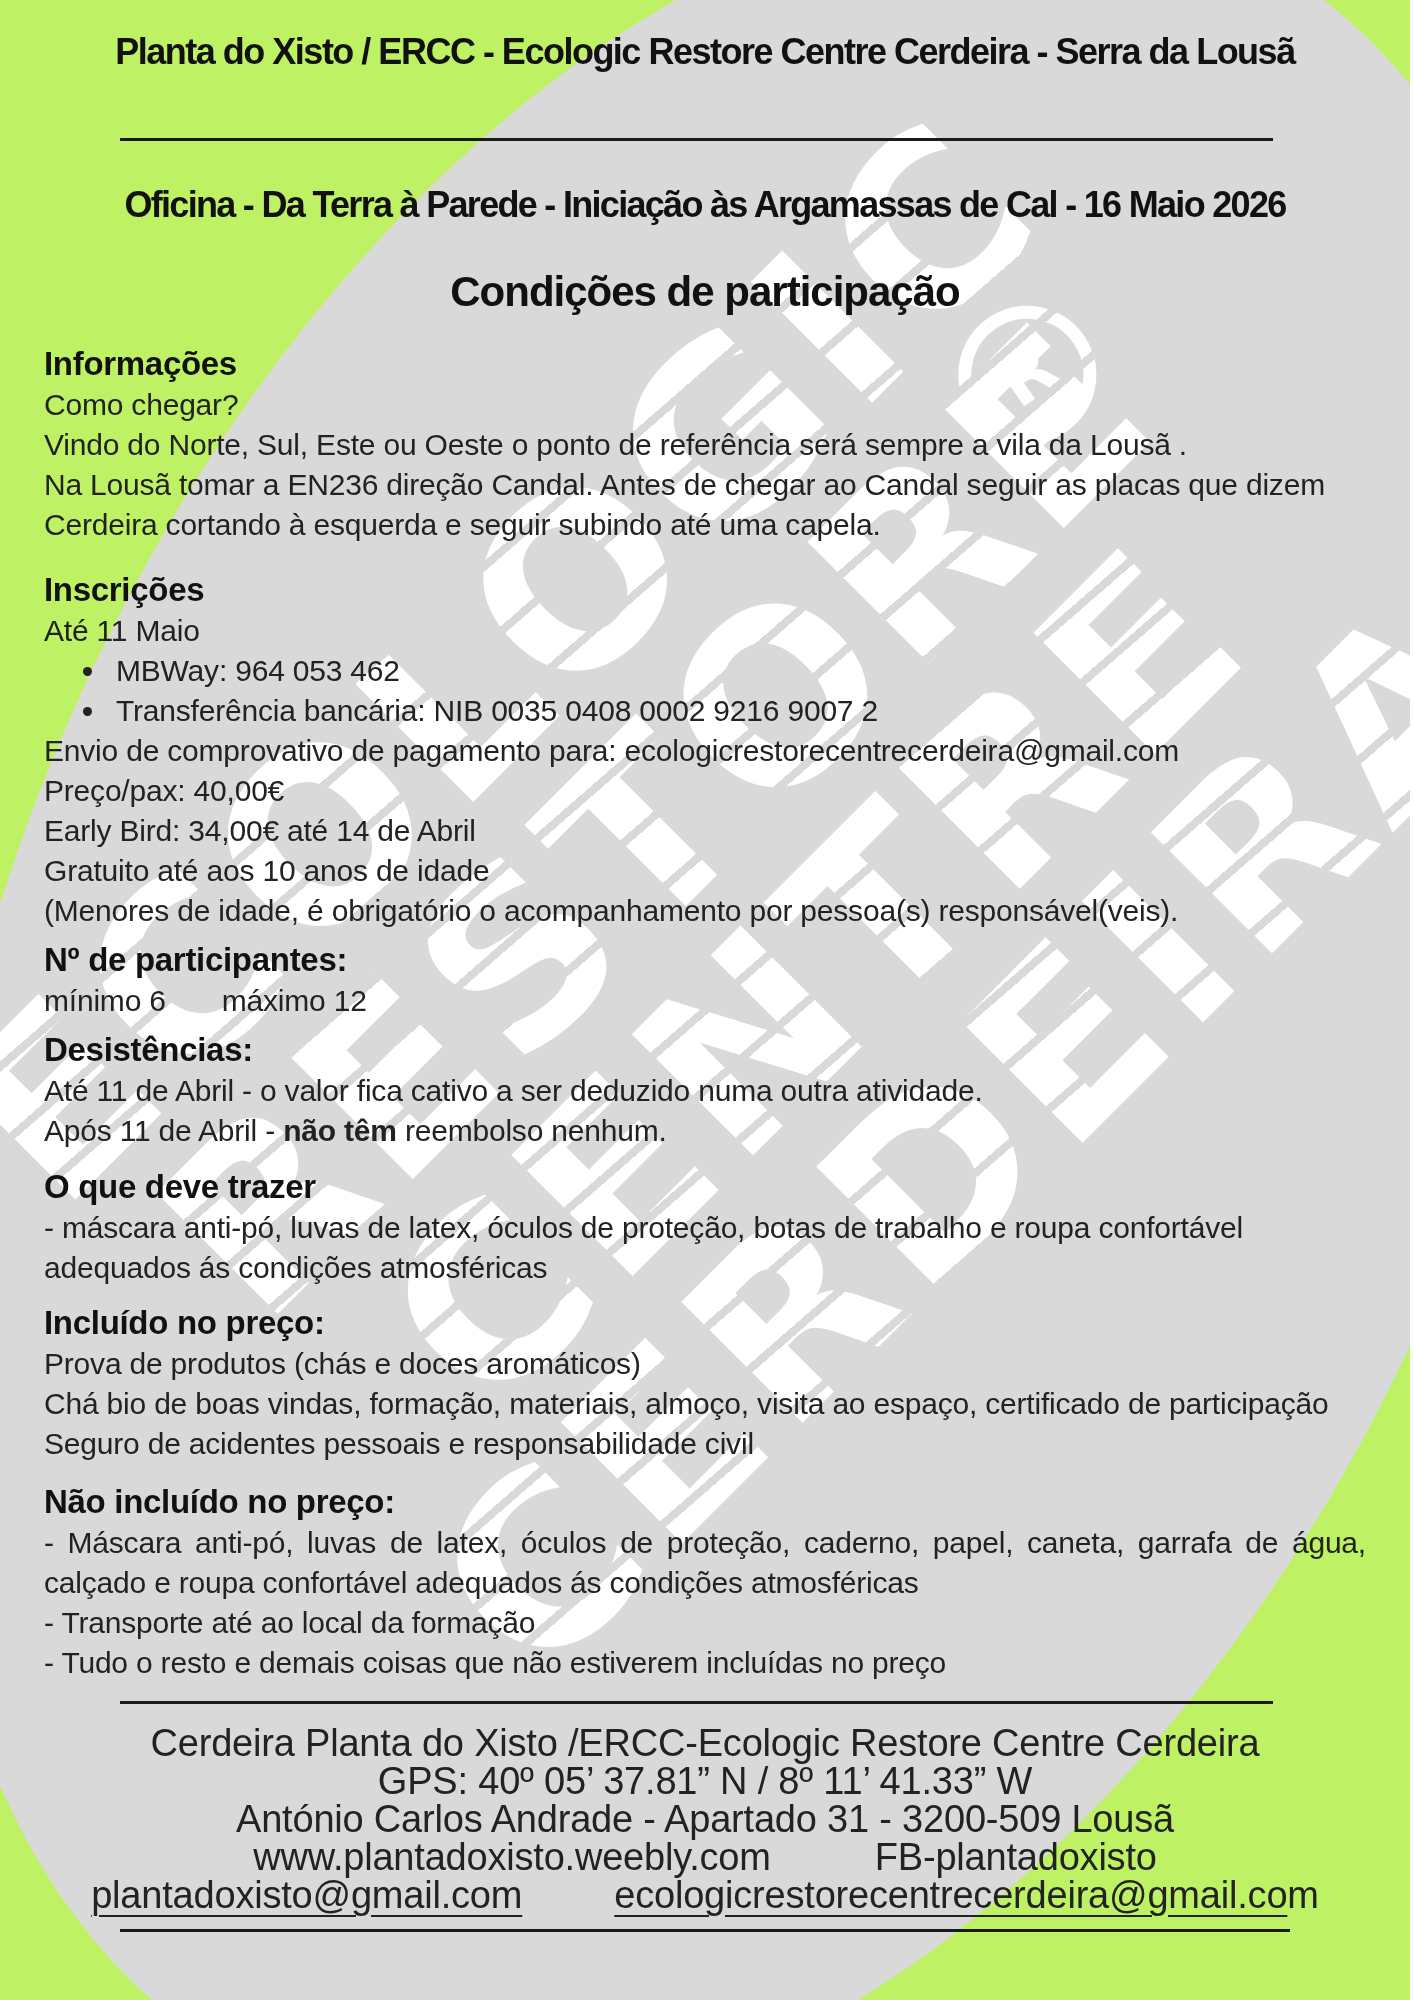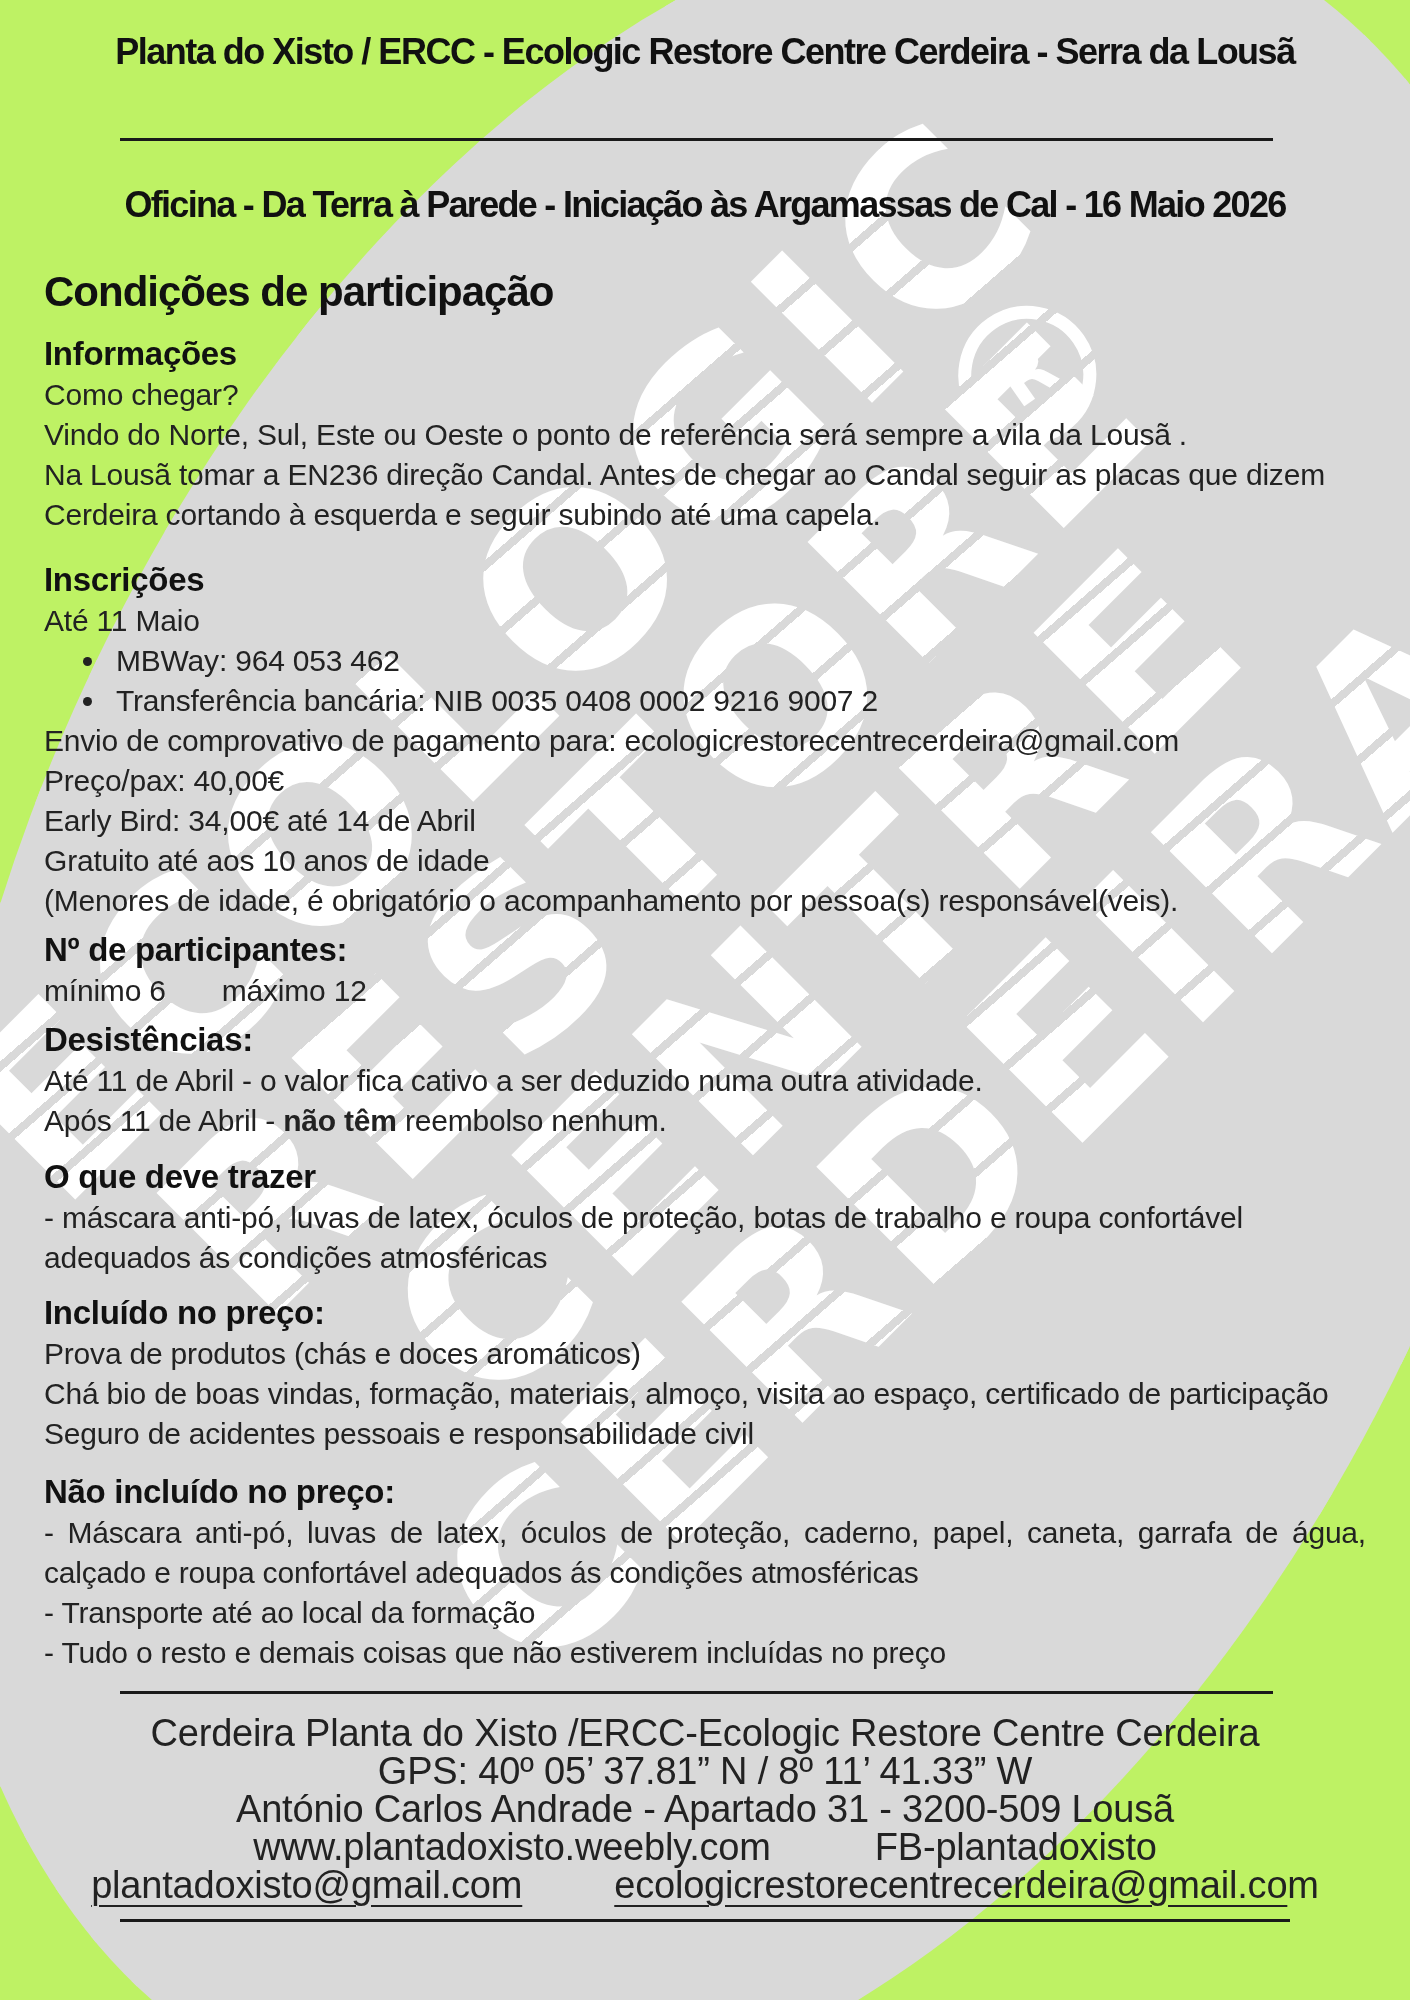--- a/index.html
+++ b/index.html
@@ -71,26 +71,27 @@
     letter-spacing:-1.7px;color:#111;
     text-align:center;white-space:nowrap;
   }
   .rule{border:none;height:3px;background:#1a1a1a;}
   .rule-top{margin:64px 0 0 76px;width:1153px;}
   .rule-bottom{margin:15px 0 0 76px;width:1170px;}
   .conditions{
     margin-top:40px;
     font-weight:700;font-size:42px;line-height:50px;
     letter-spacing:-1px;color:#111;
+    text-align:center;
   }
   .sec-title{
     font-weight:700;font-size:33px;line-height:42px;
     letter-spacing:-0.3px;color:#111;
   }
-  .mt26{margin-top:16px}.mt24{margin-top:24px}.mt18{margin-top:8px}
+  .mt26{margin-top:26px}.mt24{margin-top:24px}.mt18{margin-top:8px}
   .mt15{margin-top:15px}.mt14{margin-top:14px}.mt17{margin-top:17px}
   .line{
     font-size:30px;line-height:40px;letter-spacing:-0.2px;
     white-space:nowrap;color:#222;
   }
   .justify{
     white-space:normal;
     text-align:justify;
     text-align-last:justify;
   }

